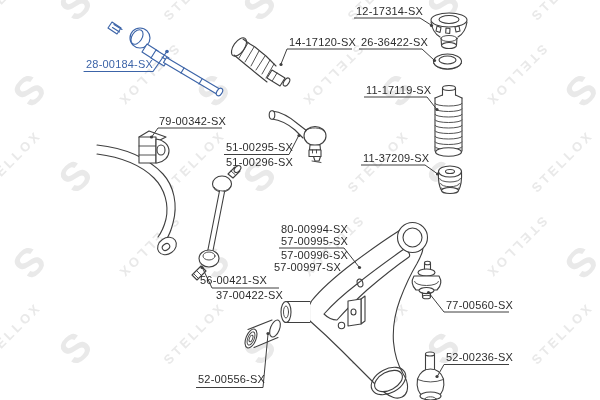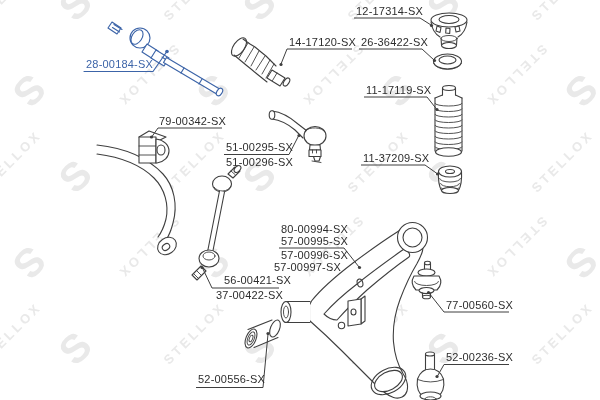--- a/index.html
+++ b/index.html
@@ -278,21 +278,21 @@
   <div>
     <div class="callout highlight" style="left:86px;top:59px">28-00184-SX</div>
     <div class="callout" style="left:289px;top:37px">14-17120-SX</div>
     <div class="callout" style="left:356px;top:6px">12-17314-SX</div>
     <div class="callout" style="left:361px;top:37px">26-36422-SX</div>
     <div class="callout" style="left:366px;top:85px">11-17119-SX</div>
     <div class="callout" style="left:363px;top:153px">11-37209-SX</div>
     <div class="callout" style="left:159px;top:116px">79-00342-SX</div>
     <div class="callout" style="left:226px;top:142px">51-00295-SX</div>
     <div class="callout" style="left:226px;top:157px">51-00296-SX</div>
-    <div class="callout" style="left:224px;top:275px">56-00421-SX</div>
+    <div class="callout" style="left:200px;top:275px">56-00421-SX</div>
     <div class="callout" style="left:216px;top:290px">37-00422-SX</div>
     <div class="callout" style="left:281px;top:224px">80-00994-SX</div>
     <div class="callout" style="left:281px;top:236px">57-00995-SX</div>
     <div class="callout" style="left:281px;top:250px">57-00996-SX</div>
     <div class="callout" style="left:274px;top:262px">57-00997-SX</div>
     <div class="callout" style="left:198px;top:374px">52-00556-SX</div>
     <div class="callout" style="left:446px;top:300px">77-00560-SX</div>
     <div class="callout" style="left:446px;top:352px">52-00236-SX</div>
   </div>
 

